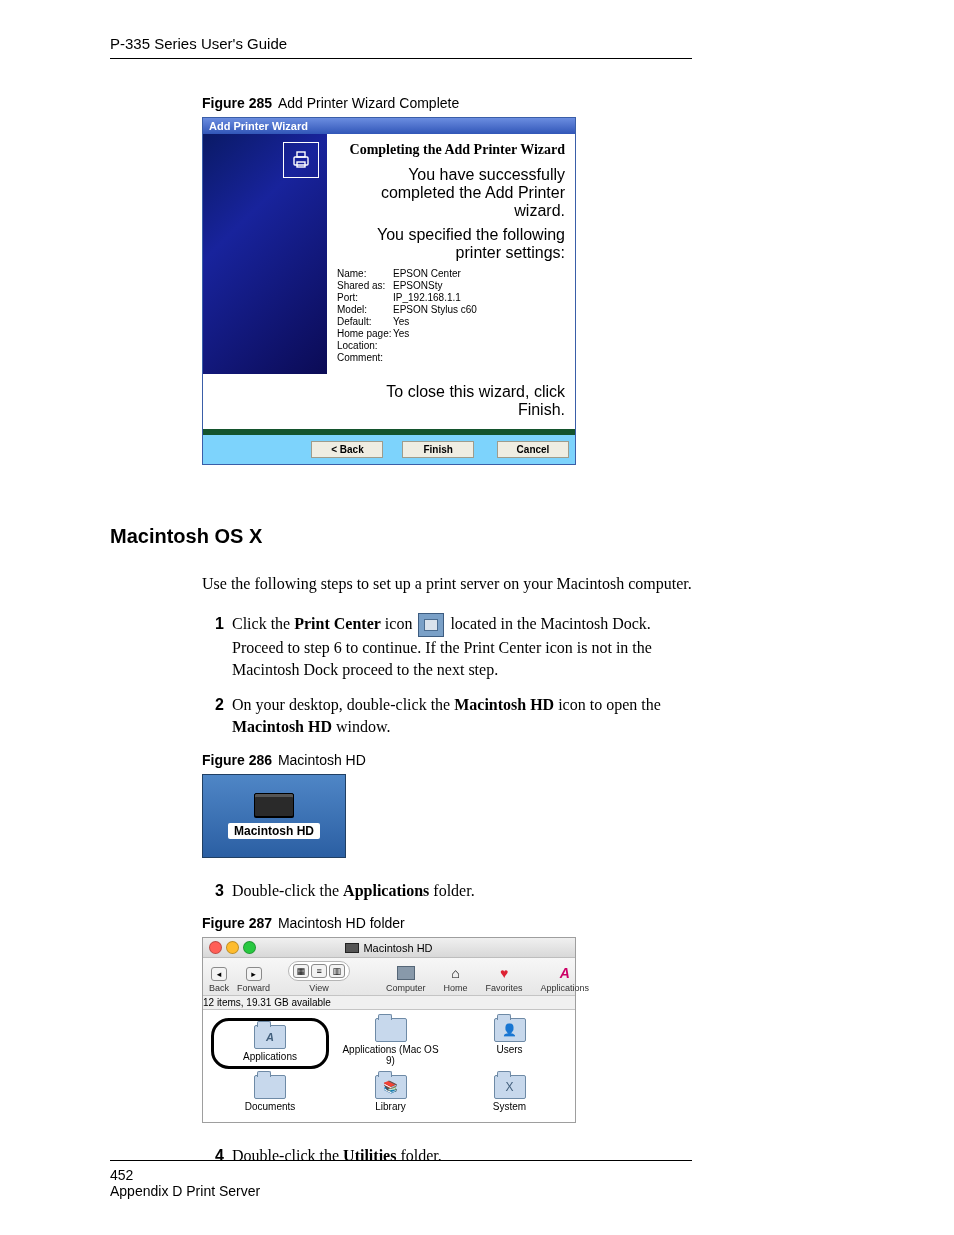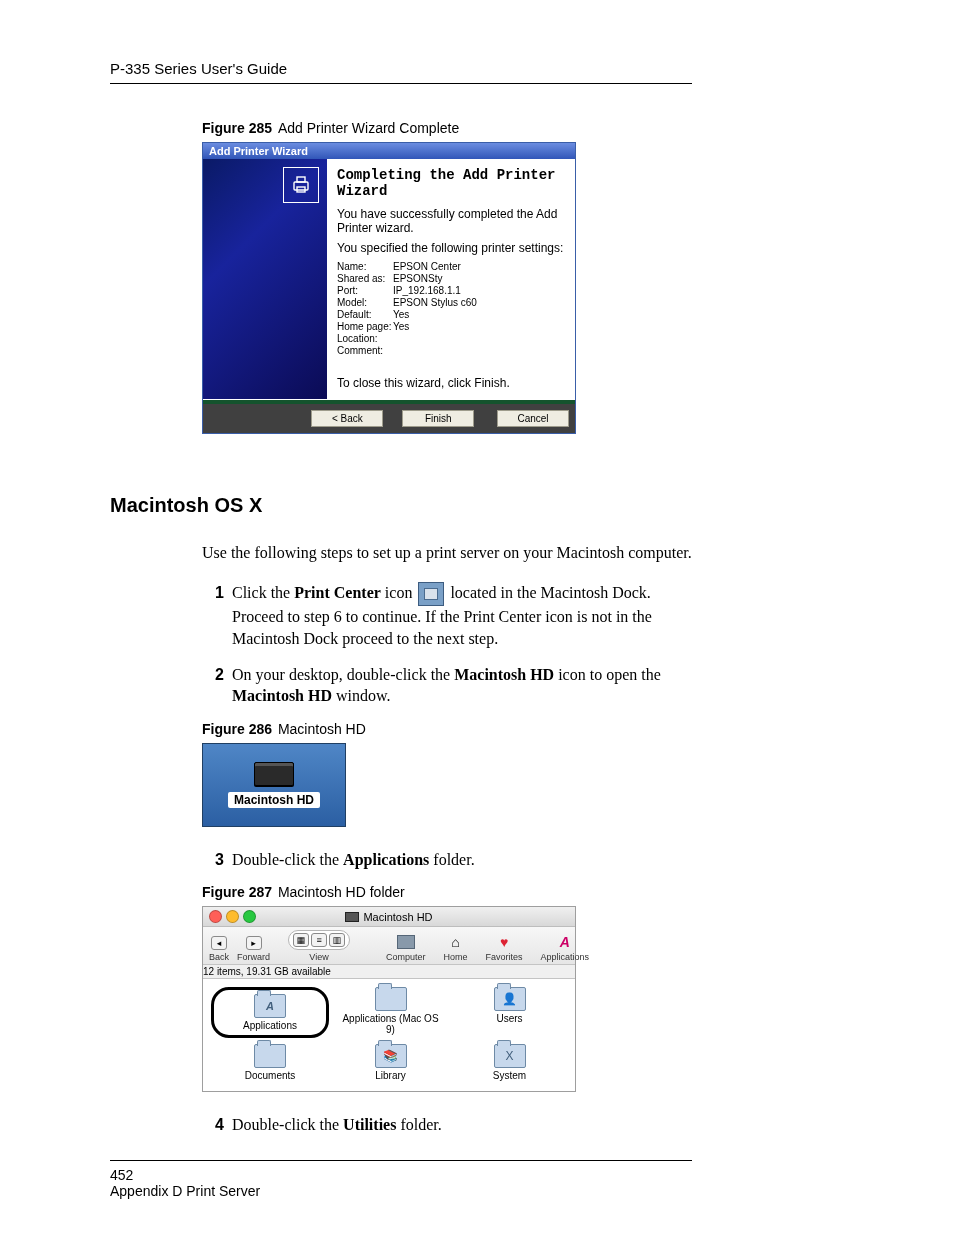--- a/index.html
+++ b/index.html
@@ -4,21 +4,21 @@
 <style>
   body {
     margin: 0;
     padding: 0;
     font-family: "Times New Roman", Times, serif;
     background: #fff;
     color: #000;
     width: 954px;
   }
   .page {
-    padding: 60px 110px 40px 110px;
+    padding: 35px 110px 40px 110px;
     box-sizing: border-box;
     width: 802px;
     min-height: 1235px;
     position: relative;
   }
   .running-header {
     font-family: Arial, Helvetica, sans-serif;
     font-size: 15px;
     color: #000;
     border-bottom: 1.5px solid #000;
@@ -56,27 +56,28 @@
     background: linear-gradient(135deg, #0a1a66 0%, #18239c 35%, #0b0b55 100%);
     position: relative;
     flex: 0 0 auto;
   }
   .wiz-printer-icon {
     position: absolute; top: 8px; right: 8px;
     width: 34px; height: 34px; border: 1.5px solid #fff;
     display: flex; align-items: center; justify-content: center;
   }
   .wiz-right { flex: 1; padding: 8px 10px 4px 10px; }
-  .wiz-h { font-family: Liberation Mono, monospace; font-size: 14px; font-weight: bold; margin-bottom: 8px; line-height: 1.15; }
-  .wiz-p { font-size: 12px; margin: 6px 0; }
+  .wiz-h { font-family: Liberation Serif, serif; font-size: 14px; font-weight: bold; margin-bottom: 8px; line-height: 1.15; text-align: right; }
+  .wiz-p { font-size: 16px; margin: 6px 0; text-align: right; }
   .wiz-row { display: flex; font-size: 10px; margin: 1px 0; }
   .wiz-row .k { width: 56px; }
   .wiz-footer {
-    background: #404040; padding: 6px; text-align: right;
-    border-top: 4px solid #14532d;
+    background: #7dd3fc; padding: 6px; text-align: right;
+    border-top: 6px solid #14532d;
+    font-weight: bold;
   }
   .wiz-btn {
     display: inline-block;
     min-width: 58px;
     background: #efede2;
     border: 1px solid #9e9c8c;
     font-family: Tahoma, Arial, sans-serif;
     font-size: 10px;
     padding: 2px 6px;
     margin-left: 6px;

